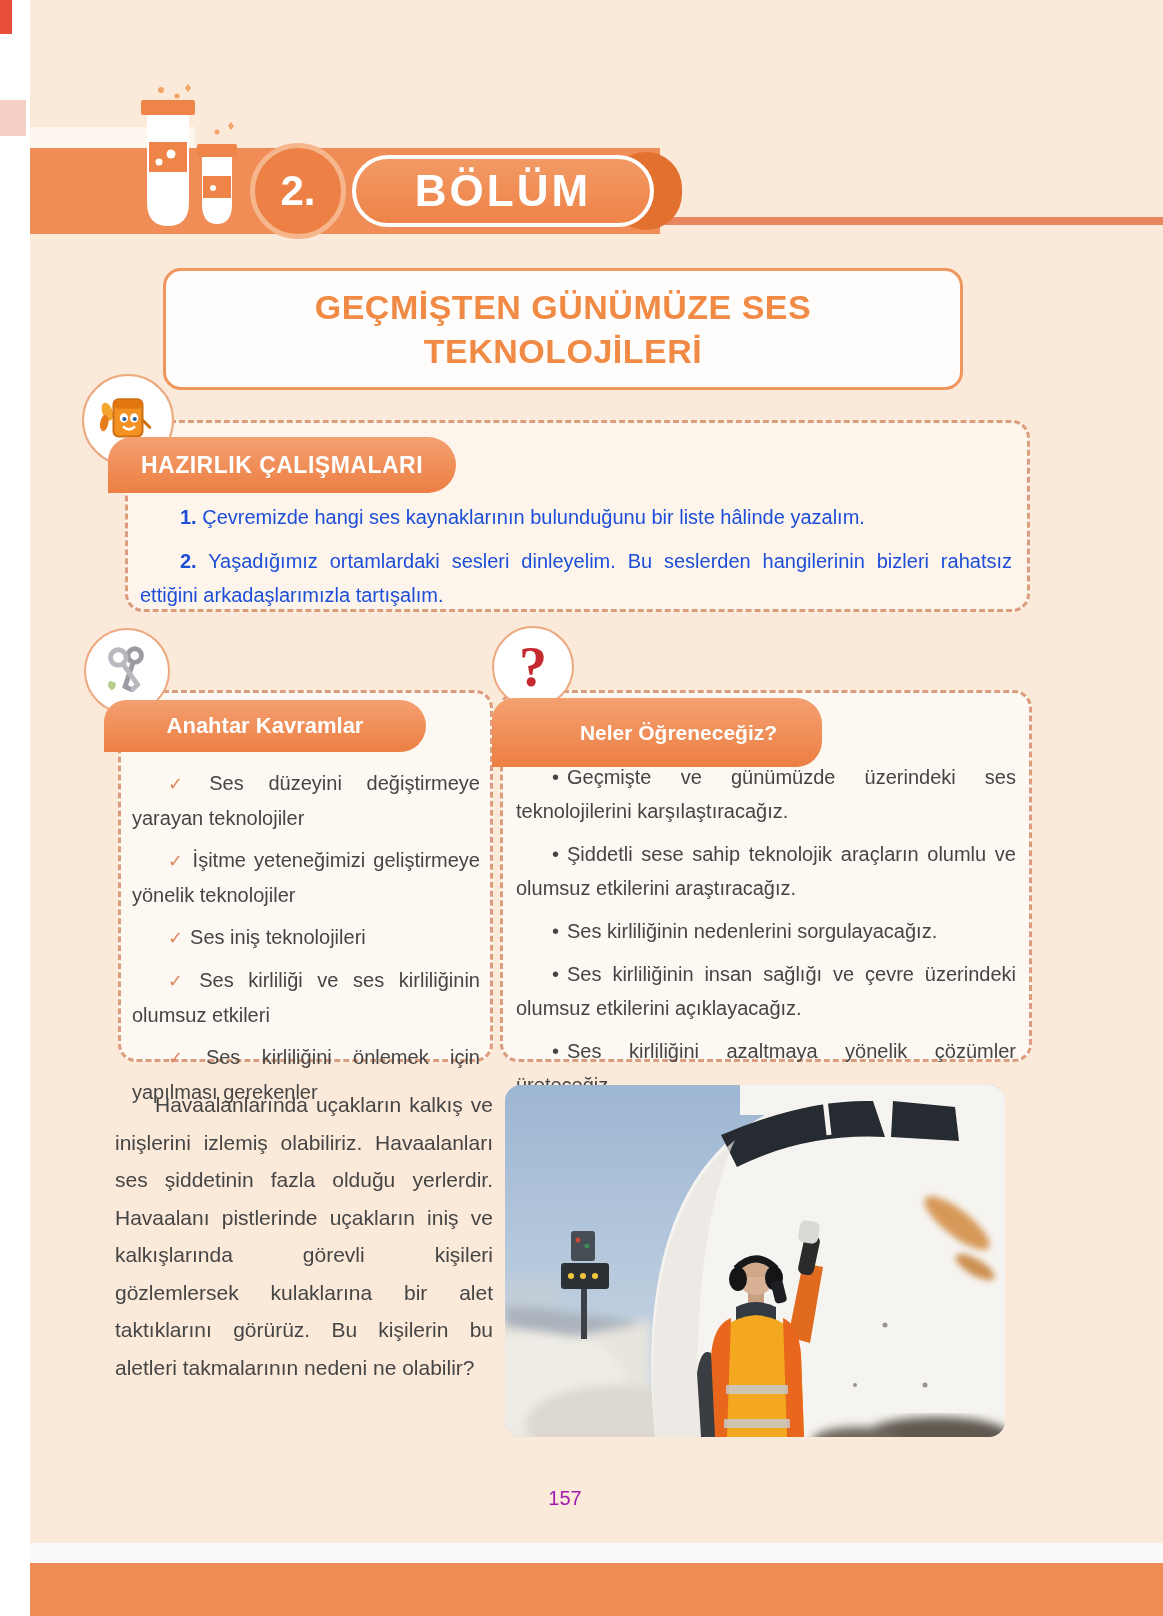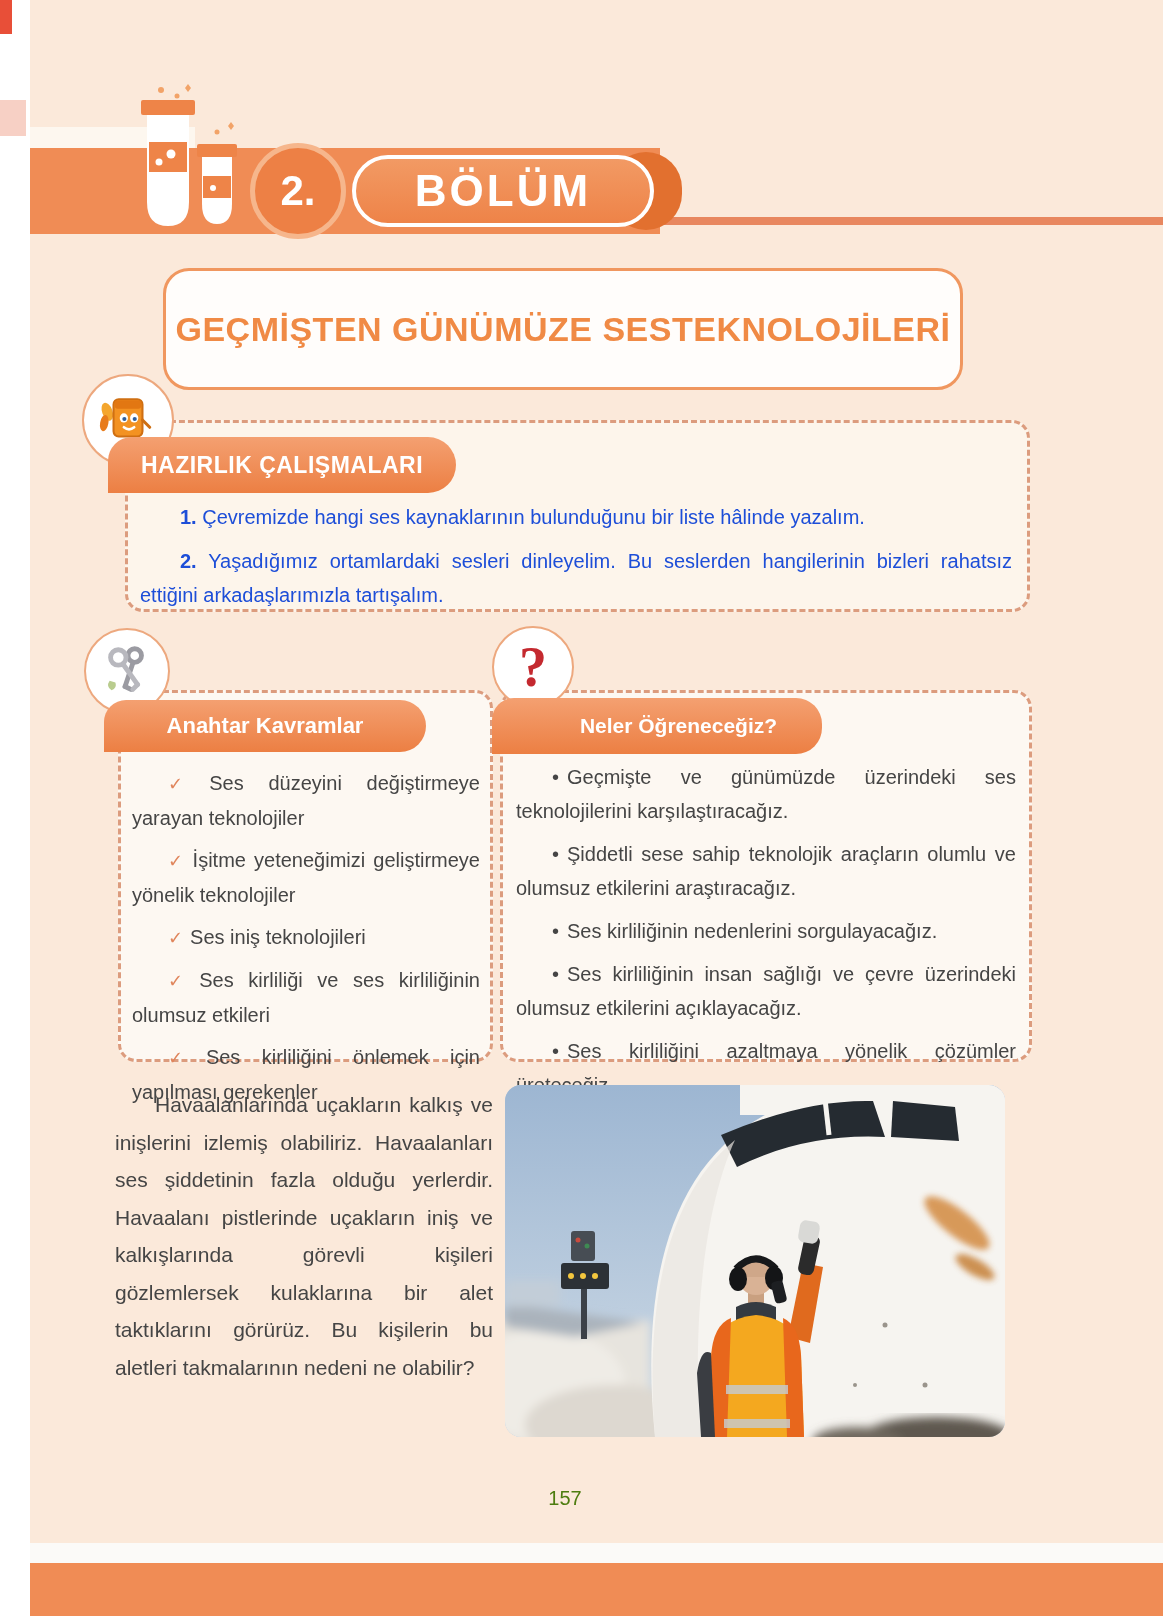--- a/index.html
+++ b/index.html
@@ -34,22 +34,22 @@
     position:absolute;left:352px;top:155px;width:302px;height:72px;box-sizing:border-box;
     background:linear-gradient(180deg,#f29a64,#ee8348);
     border:4px solid #ffffff;border-radius:36px;
     display:flex;align-items:center;justify-content:center;
     color:#fff;font-size:44px;font-weight:bold;letter-spacing:3px;z-index:3;
   }
 
   
   .title-box{
     position:absolute;left:163px;top:268px;width:800px;height:122px;box-sizing:border-box;
-    background:#fffdfb;border:3px solid #f0975f;border-radius:26px;
-    display:flex;flex-direction:row;align-items:center;justify-content:center;
+    background:#fffdfb;border:3px solid #f0975f;border-radius:18px;
+    display:flex;flex-direction:column;align-items:center;justify-content:center;
     color:#f08a45;font-size:34px;font-weight:bold;letter-spacing:.5px;line-height:44px;
     text-align:center;z-index:2;
   }
 
   
   .dashed-box{position:absolute;box-sizing:border-box;border:3px dashed #dc9c7e;border-radius:18px;z-index:1;}
   .badge{
     position:absolute;box-sizing:border-box;z-index:3;
     background:linear-gradient(180deg,#f4a071,#ec7f43);
     display:flex;align-items:center;justify-content:center;
@@ -75,34 +75,34 @@
   .kv-badge{left:104px;top:700px;width:322px;height:52px;border-radius:22px 26px 26px 0;font-size:22px;}
   .kv-items{position:absolute;left:132px;top:766px;width:348px;z-index:2;
     font-size:20px;line-height:34px;color:#454545;text-align:justify;}
   .kv-items p{margin:0 0 8px 0;text-indent:36px;}
   .check{color:#e0855c;font-size:18px;margin-right:7px;font-weight:bold;}
 
   
   .og-box{left:500px;top:690px;width:532px;height:372px;background:#fdf8f2;}
   .q-circle{left:492px;top:626px;width:82px;height:82px;
     color:#c4292f;font-family:"Liberation Serif","DejaVu Serif",serif;font-size:56px;font-weight:bold;}
-  .og-badge{left:492px;top:698px;width:330px;height:56px;border-radius:22px 26px 26px 0;font-size:21px;padding-left:43px;}
+  .og-badge{left:492px;top:698px;width:330px;height:69px;border-radius:22px 26px 26px 0;font-size:21px;padding-left:43px;}
   .og-items{position:absolute;left:516px;top:760px;width:500px;z-index:2;
     font-size:20px;line-height:34px;color:#454545;text-align:justify;}
   .og-items p{margin:0 0 9px 0;text-indent:36px;}
   .bullet{color:#454545;margin-right:8px;}
 
   
   .intro{position:absolute;left:115px;top:1086px;width:378px;margin:0;
     font-size:21px;line-height:37.5px;color:#454545;text-align:justify;text-indent:40px;z-index:2;}
   .photo{position:absolute;left:505px;top:1085px;width:500px;height:352px;border-radius:16px;overflow:hidden;z-index:2;background:#bcd0e2;}
 
   
   .page-number{position:absolute;left:0;top:1487px;width:1130px;text-align:center;
-    font-size:20px;color:#4d7c0f;z-index:2;}
+    font-size:20px;color:#a21caf;z-index:2;}
   .footer-white{position:absolute;left:30px;top:1543px;width:1133px;height:20px;background:#fbfaf8;z-index:2;}
   .footer-orange{position:absolute;left:30px;top:1563px;width:1133px;height:53px;background:#f08c55;z-index:2;}
 </style>
 </head>
 <body>
 
 <div class="page">
 
   <div class="light-strip"></div>
 

